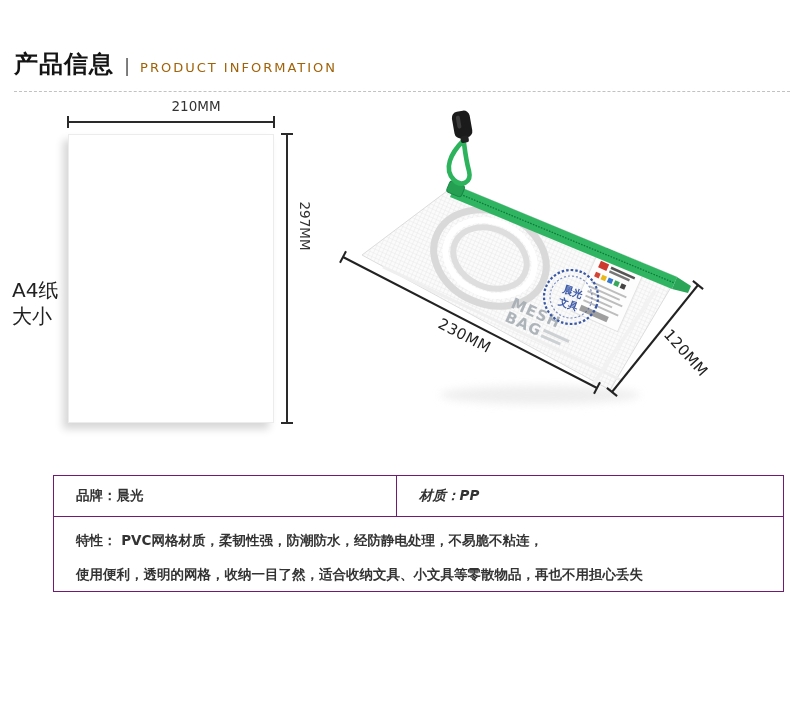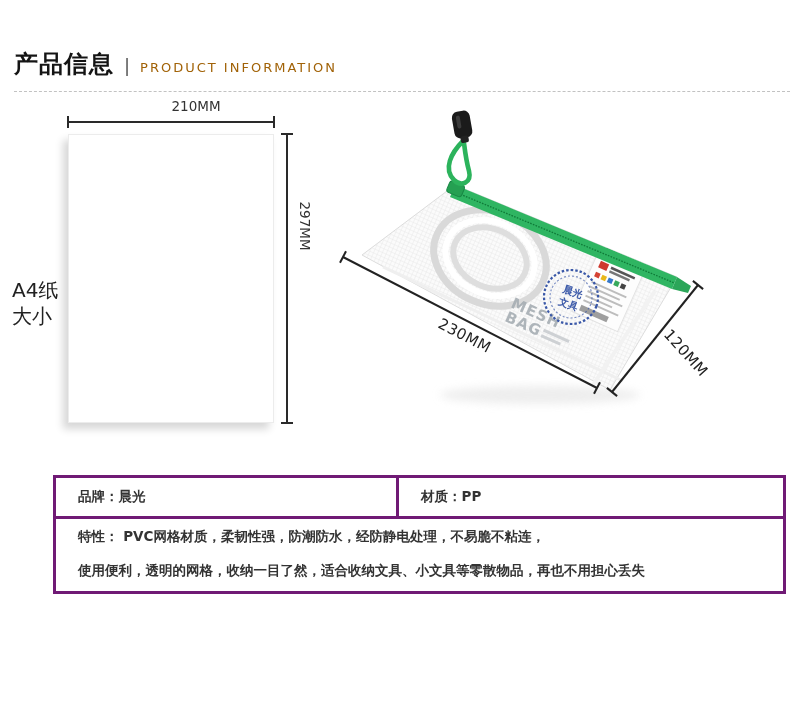--- a/index.html
+++ b/index.html
@@ -31,25 +31,25 @@
   .tick-h.top { top:133px; } .tick-h.bottom { top:422px; }
   .dim-label-297 { position:absolute; left:305px; top:226px;
     transform:translate(-50%,-50%) rotate(90deg); font-size:13.5px; color:#333; white-space:nowrap; }
 
   
   .product-svg { position:absolute; left:325px; top:95px; }
 
   
   .spec-table { position:absolute; left:53px; top:475px; width:684px;
     border-collapse:collapse; table-layout:fixed; }
-  .spec-table td { border:3px solid #701a75; font-size:13.5px; font-weight:bold;
+  .spec-table td { border:1px solid #701a75; font-size:13.5px; font-weight:bold;
     color:#333; padding-left:22px; vertical-align:middle; }
-  .spec-table .c1 { width:343px; } .spec-table .c2 { width:387px; }
+  .spec-table .c1 { width:343px; } .spec-table .c2 { width:387px;font-style:italic; }
   .spec-table tr.r { height:41px; }
-  .spec-table td.feature-cell { height:75px; padding-right:14px;
+  .spec-table td.feature-cell { height:75px; padding-top:6px; padding-right:14px;
     vertical-align:top; }
   .feature-line { line-height:34px; font-size:13.5px; font-weight:bold; color:#333; }
 </style>
 </head>
 <body>
 
 <div class="page">
 
   <div class="header">
     <span class="title-cn">产品信息</span>

